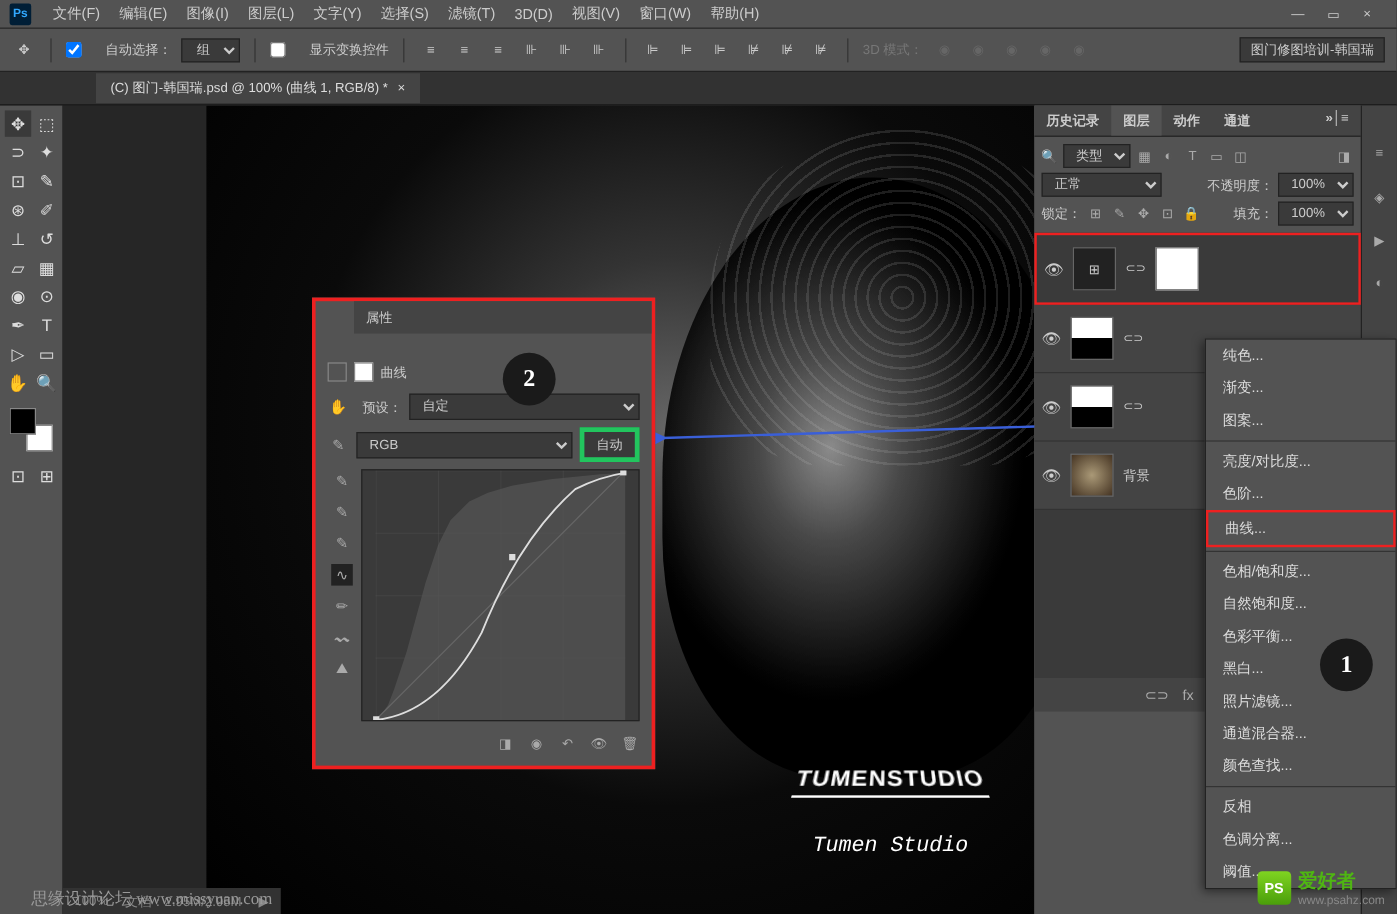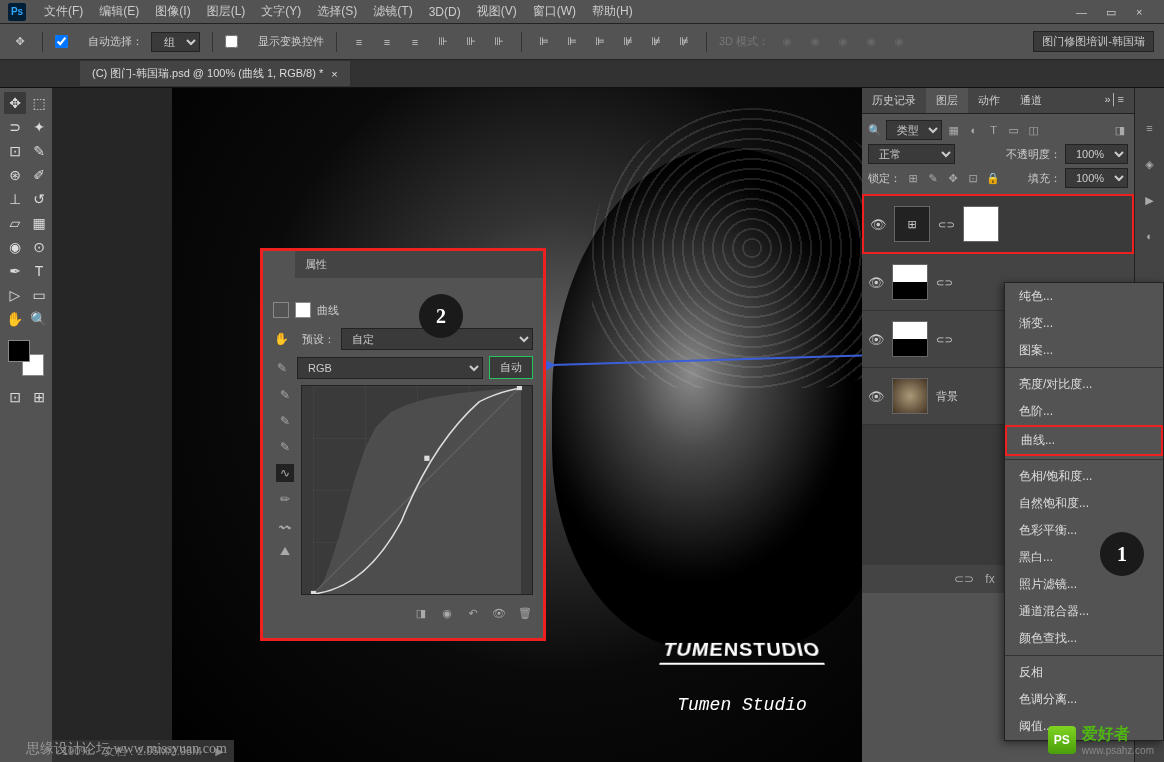--- a/index.html
+++ b/index.html
@@ -33,33 +33,33 @@
 .tumen-sub { font-size: 18px; font-style: italic; margin-top: 30px; font-family: Liberation Mono, monospace; }
 .prop-panel { position: absolute; left: 208px; top: 160px; width: 286px; height: 393px; background: #535353; border: 3px solid #ee2020; z-index: 10; }
 .prop-header { background: #444; padding: 6px 10px; font-size: 11px; margin-left: 32px; }
 .prop-body { padding: 8px 10px; }
 .prop-title-row { display: flex; align-items: center; gap: 6px; margin-bottom: 10px; position: relative; margin-top: 16px; }
 .prop-icon-sq { width: 16px; height: 16px; border: 1px solid #888; }
 .annotation-2 { position: absolute; right: 70px; top: -8px; width: 44px; height: 44px; background: #1a1a1a; border-radius: 50%; display: flex; align-items: center; justify-content: center; color: #fff; font-size: 20px; font-weight: bold; font-family: serif; }
 .prop-row { display: flex; align-items: center; gap: 6px; margin-bottom: 6px; }
 .prop-label { width: 38px; font-size: 11px; text-align: right; }
 .prop-select { flex: 1; background: #3a3a3a; border: 1px solid #222; padding: 3px 6px; font-size: 11px; color: #ccc; }
-.prop-btn { background: #3a3a3a; border: 1px solid #22c55e; padding: 3px 10px; font-size: 11px; color: #ccc; }
+.prop-btn { background: #3a3a3a; border: 4px solid #22c55e; padding: 3px 10px; font-size: 11px; color: #ccc; }
 .curves-graph { background: #3a3a3a; height: 210px; margin: 6px 0 6px 28px; position: relative; border: 1px solid #222; }
 .curves-side-tools { position: absolute; left: -26px; top: 0; display: flex; flex-direction: column; gap: 8px; }
 .curve-tool { width: 18px; height: 18px; cursor: pointer; color: #aaa; display: flex; align-items: center; justify-content: center; font-size: 12px; }
 .curve-tool.active { background: #222; }
 .curves-svg { width: 100%; height: 100%; }
 .prop-footer { display: flex; justify-content: flex-end; gap: 10px; padding: 4px 0; }
 .pf-icon { width: 16px; height: 16px; cursor: pointer; color: #aaa; display: flex; align-items: center; justify-content: center; }
 .arrow-annotation { position: absolute; left: 490px; top: 263px; width: 400px; height: 20px; z-index: 9; }
 .right-panels { width: 302px; background: #444; display: flex; position: relative; }
 .panel-stack { flex: 1; background: #535353; }
 .panel-tabs { display: flex; background: #444; border-bottom: 1px solid #222; }
-.ptab { padding: 5px 10px; font-size: 11px; cursor: pointer; }
+.ptab { padding: 5px 10px; font-size: 11px; cursor: pointer; font-weight: bold; }
 .ptab.active { background: #535353; }
 .layers-controls { padding: 6px; display: flex; flex-direction: column; gap: 4px; }
 .lc-row { display: flex; align-items: center; gap: 4px; font-size: 11px; }
 .lc-select { background: #3a3a3a; border: 1px solid #222; padding: 2px 6px; color: #ccc; font-size: 11px; }
 .lc-small-icon { width: 16px; height: 16px; color: #aaa; display: flex; align-items: center; justify-content: center; }
 .layers-list { background: #444; }
 .layer-row { display: flex; align-items: center; padding: 10px 6px; gap: 8px; border-bottom: 1px solid #333; position: relative; }
 .layer-row.highlighted { background: #3a3a3a; }
 .layer-eye { width: 16px; font-size: 13px; cursor: pointer; color: #ccc; }
 .layer-thumb { width: 36px; height: 36px; border: 1px solid #666; background: #222; display: flex; align-items: center; justify-content: center; }
@@ -276,21 +276,21 @@
           <span>🔍</span>
           <select class="lc-select"><option>类型</option></select>
           <span class="lc-small-icon">▦</span>
           <span class="lc-small-icon">◐</span>
           <span class="lc-small-icon">T</span>
           <span class="lc-small-icon">▭</span>
           <span class="lc-small-icon">◫</span>
           <span class="lc-small-icon" style="margin-left:auto">◨</span>
         </div>
         <div class="lc-row">
-          <select class="lc-select" style="width:87px"><option>正常</option></select>
+          <select class="lc-select" style="width:100px"><option>正常</option></select>
           <span style="margin-left:auto">不透明度：</span>
           <select class="lc-select"><option>100%</option></select>
         </div>
         <div class="lc-row">
           <span>锁定：</span>
           <span class="lc-small-icon">⊞</span>
           <span class="lc-small-icon">✎</span>
           <span class="lc-small-icon">✥</span>
           <span class="lc-small-icon">⊡</span>
           <span class="lc-small-icon">🔒</span>

